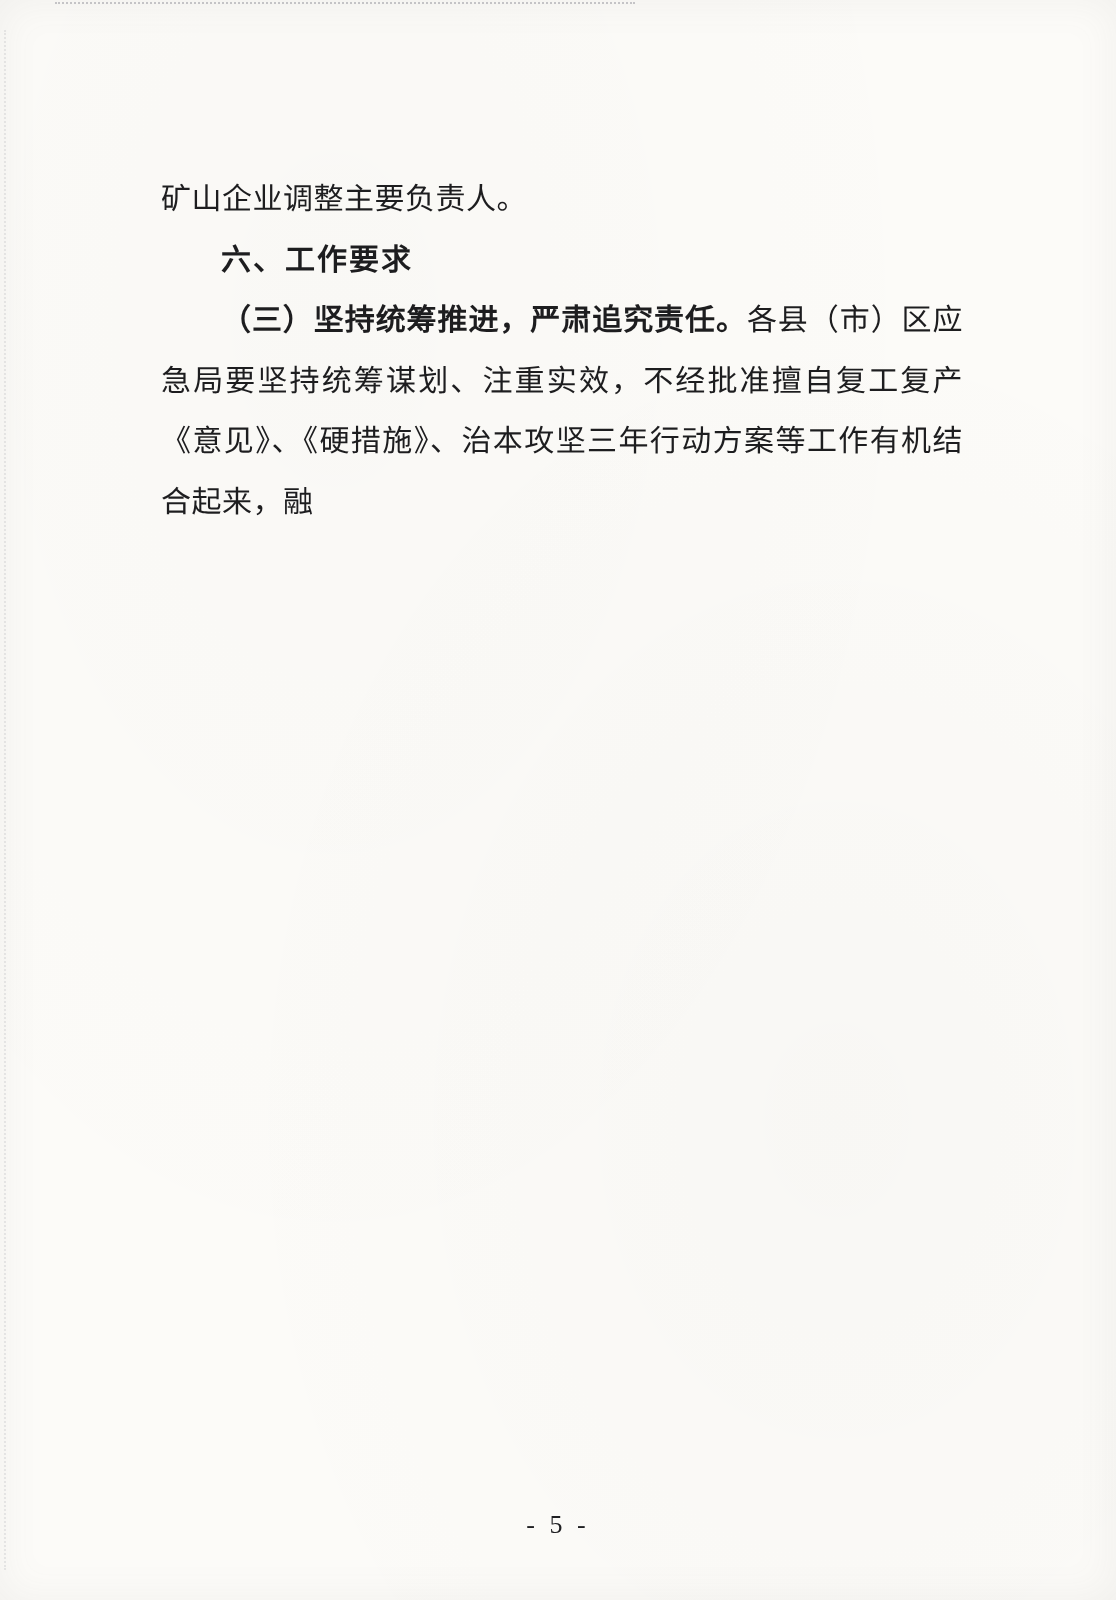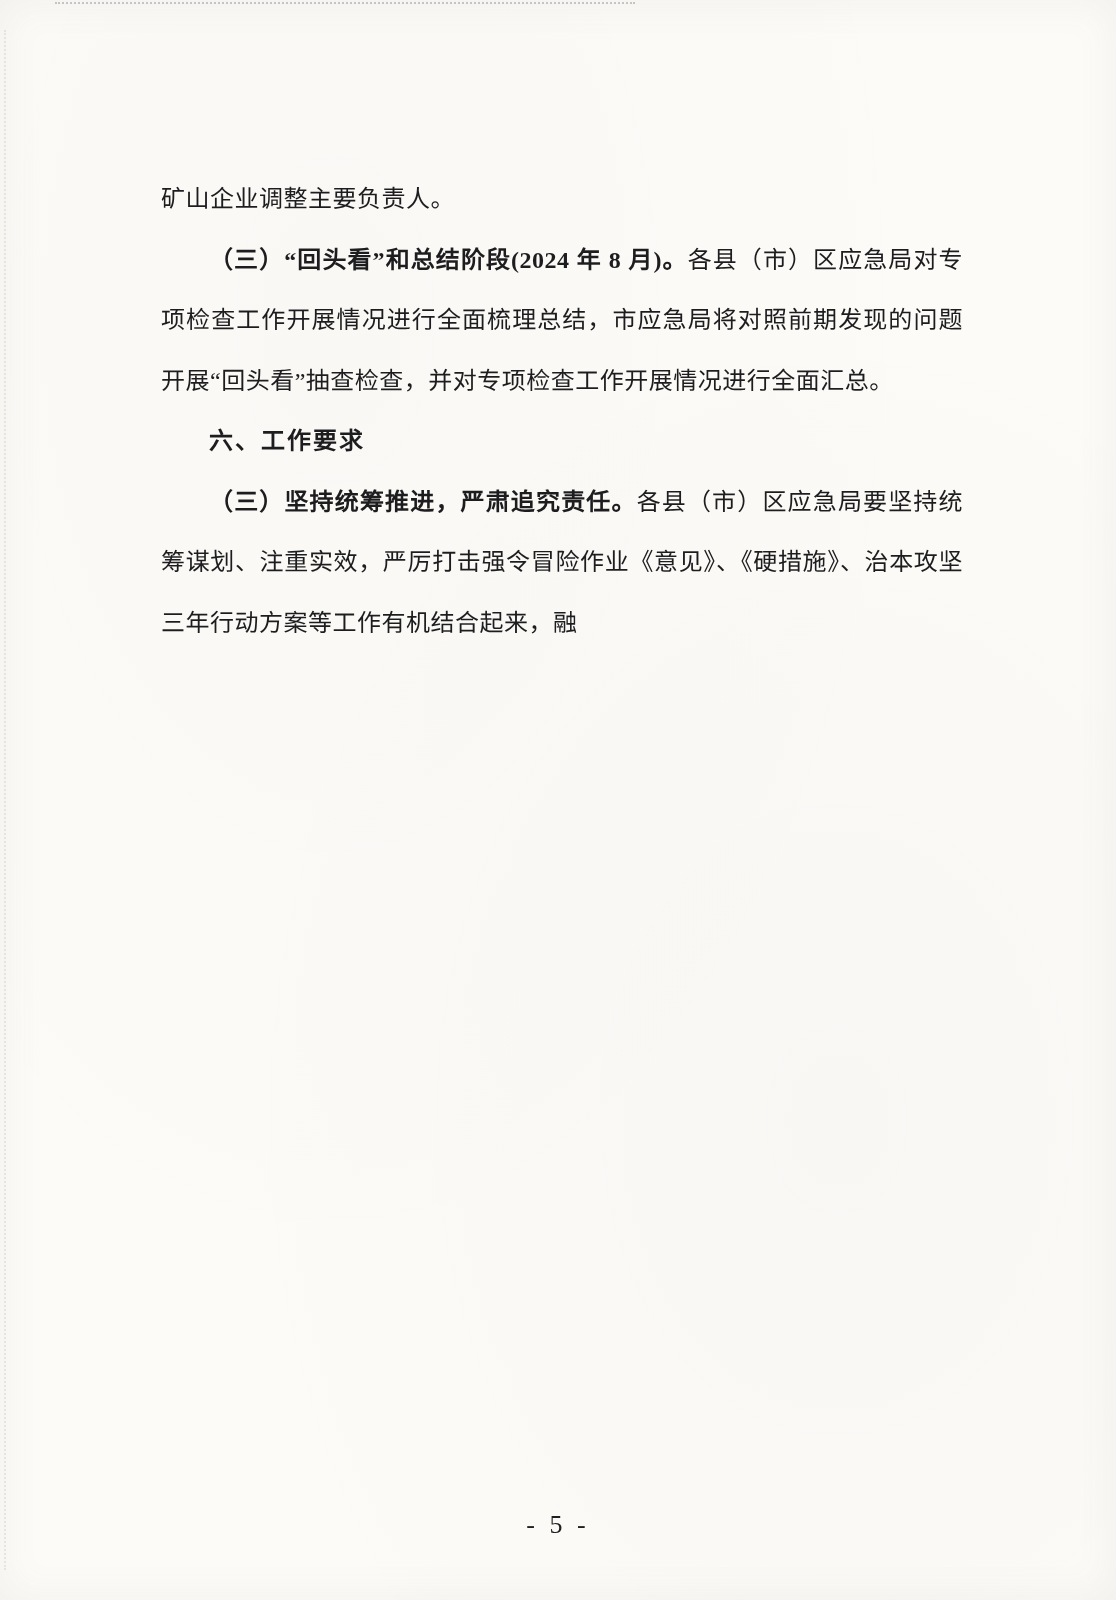--- a/index.html
+++ b/index.html
@@ -30,21 +30,21 @@
     top: 30px; left: 4px; height: 1540px; width: 0;
     border-left: 2px dotted rgba(70,70,85,0.10);
   }
   .doc-body {
     position: absolute;
     left: 161px;
     top: 169px;
     width: 802px;
     color: #1d1d1f;
     font-family: "Liberation Serif", "DejaVu Serif", serif;
-    font-size: 24px;
+    font-size: 30px;
     line-height: 60.5px;
     text-align: justify;
     letter-spacing: 0.5px;
   }
   .doc-body p {
     margin: 0;
     padding: 0;
     text-indent: 2em;
   }
   .doc-body p.no-indent {
@@ -74,25 +74,24 @@
 
 <div class="page">
 
   <div class="artifact-top-edge"></div>
   <div class="artifact-left-edge"></div>
 
   <div class="doc-body">
 
     <p class="no-indent"><span class="run-body">矿山企业调整主要负责人。</span></p>
 
-    <p><span class="run-lead">（三）“回头看”和总结阶段(2024 年 8 月)。</span><span class="run-body">各县（市）区应急局对专项检查工作开展情况进行全面梳理总结，市应急局将对照前期发现的问题开展“回头看”抽查检查，并对专项检查工作开展情况进行全面汇总。</span></p>
 
     <p class="section-heading"><span class="run-lead">六、工作要求</span></p>
 
 
 
-    <p><span class="run-lead">（三）坚持统筹推进，严肃追究责任。</span><span class="run-body">各县（市）区应急局要坚持统筹谋划、注重实效，严厉打击强令冒险作业《意见》、《硬措施》、治本攻坚三年行动方案等工作有机结合起来，融</span></p>
+    <p><span class="run-lead">（三）坚持统筹推进，严肃追究责任。</span><span class="run-body">各县（市）区应急局要坚持统筹谋划、注重实效，不经批准擅自复工复产《意见》、《硬措施》、治本攻坚三年行动方案等工作有机结合起来，融</span></p>
 
   </div>
 
   <div class="page-number">- 5 -</div>
 
 </div>
 
 </body></html>

